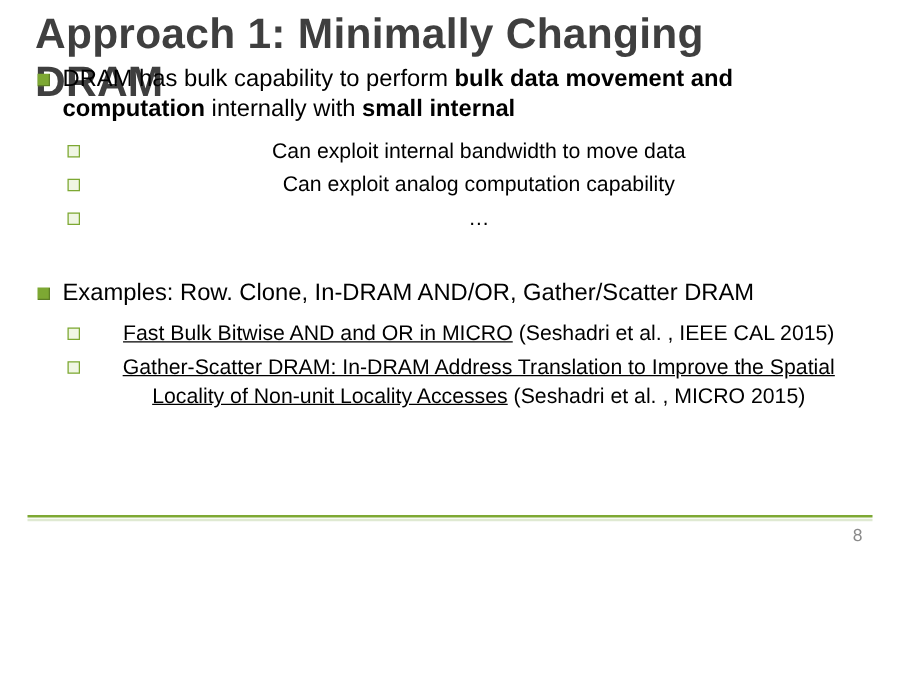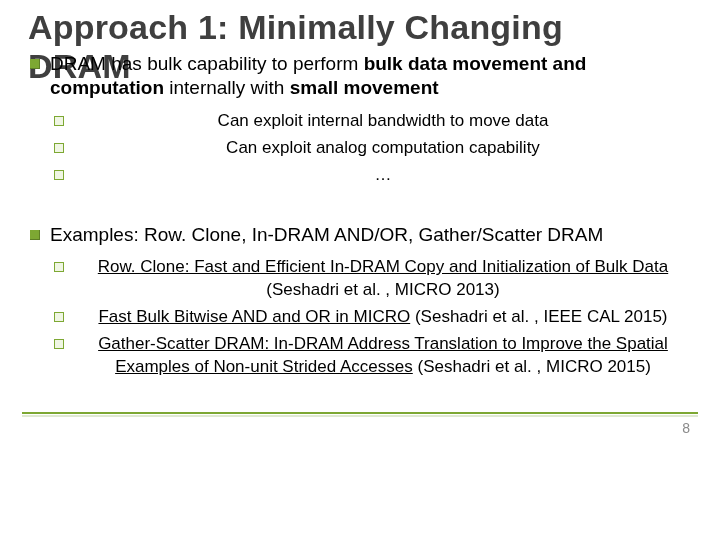--- a/index.html
+++ b/index.html
@@ -106,44 +106,41 @@
 <div class="slide">
 
   <h1 class="title">
     <span>Approach 1: Minimally Changing</span>
     <span class="line2">DRAM</span>
   </h1>
 
   <div class="body">
 
     <div class="l1">
-      <span>DRAM has bulk capability to perform </span><b>bulk data movement and computation</b><span> internally with </span><b>small movement</b>
+      <span>DRAM has bulk capability to perform </span><b>bulk data movement and computation</b><span> internally with </span><b>small internal</b>
     </div>
 
     <div class="l2-group">
       <div class="l2">Can exploit internal bandwidth to move data</div>
       <div class="l2">Can exploit analog computation capability</div>
       <div class="l2">…</div>
     </div>
 
     <div class="spacer"></div>
 
     <div class="l1">
       <span>Examples: Row. Clone, In-DRAM AND/OR, Gather/Scatter DRAM</span>
     </div>
 
     <div class="l2-group">
       <div class="l2">
-        <span class="u">Row. Clone: Fast and Efficient In-DRAM Copy and Initialization of Bulk Data</span><span> (Seshadri et al. , MICRO 2013)</span>
-      </div>
-      <div class="l2">
         <span class="u">Fast Bulk Bitwise AND and OR in MICRO</span><span> (Seshadri et al. , IEEE CAL 2015)</span>
       </div>
       <div class="l2">
-        <span class="u">Gather-Scatter DRAM: In-DRAM Address Translation to Improve the Spatial Examples of Non-unit Strided Accesses</span><span> (Seshadri et al. , MICRO 2015)</span>
+        <span class="u">Gather-Scatter DRAM: In-DRAM Address Translation to Improve the Spatial Locality of Non-unit Locality Accesses</span><span> (Seshadri et al. , MICRO 2015)</span>
       </div>
     </div>
 
   </div>
 
   <div class="rule"></div>
   <div class="pagenum">8</div>
 </div>
 
 </body></html>

